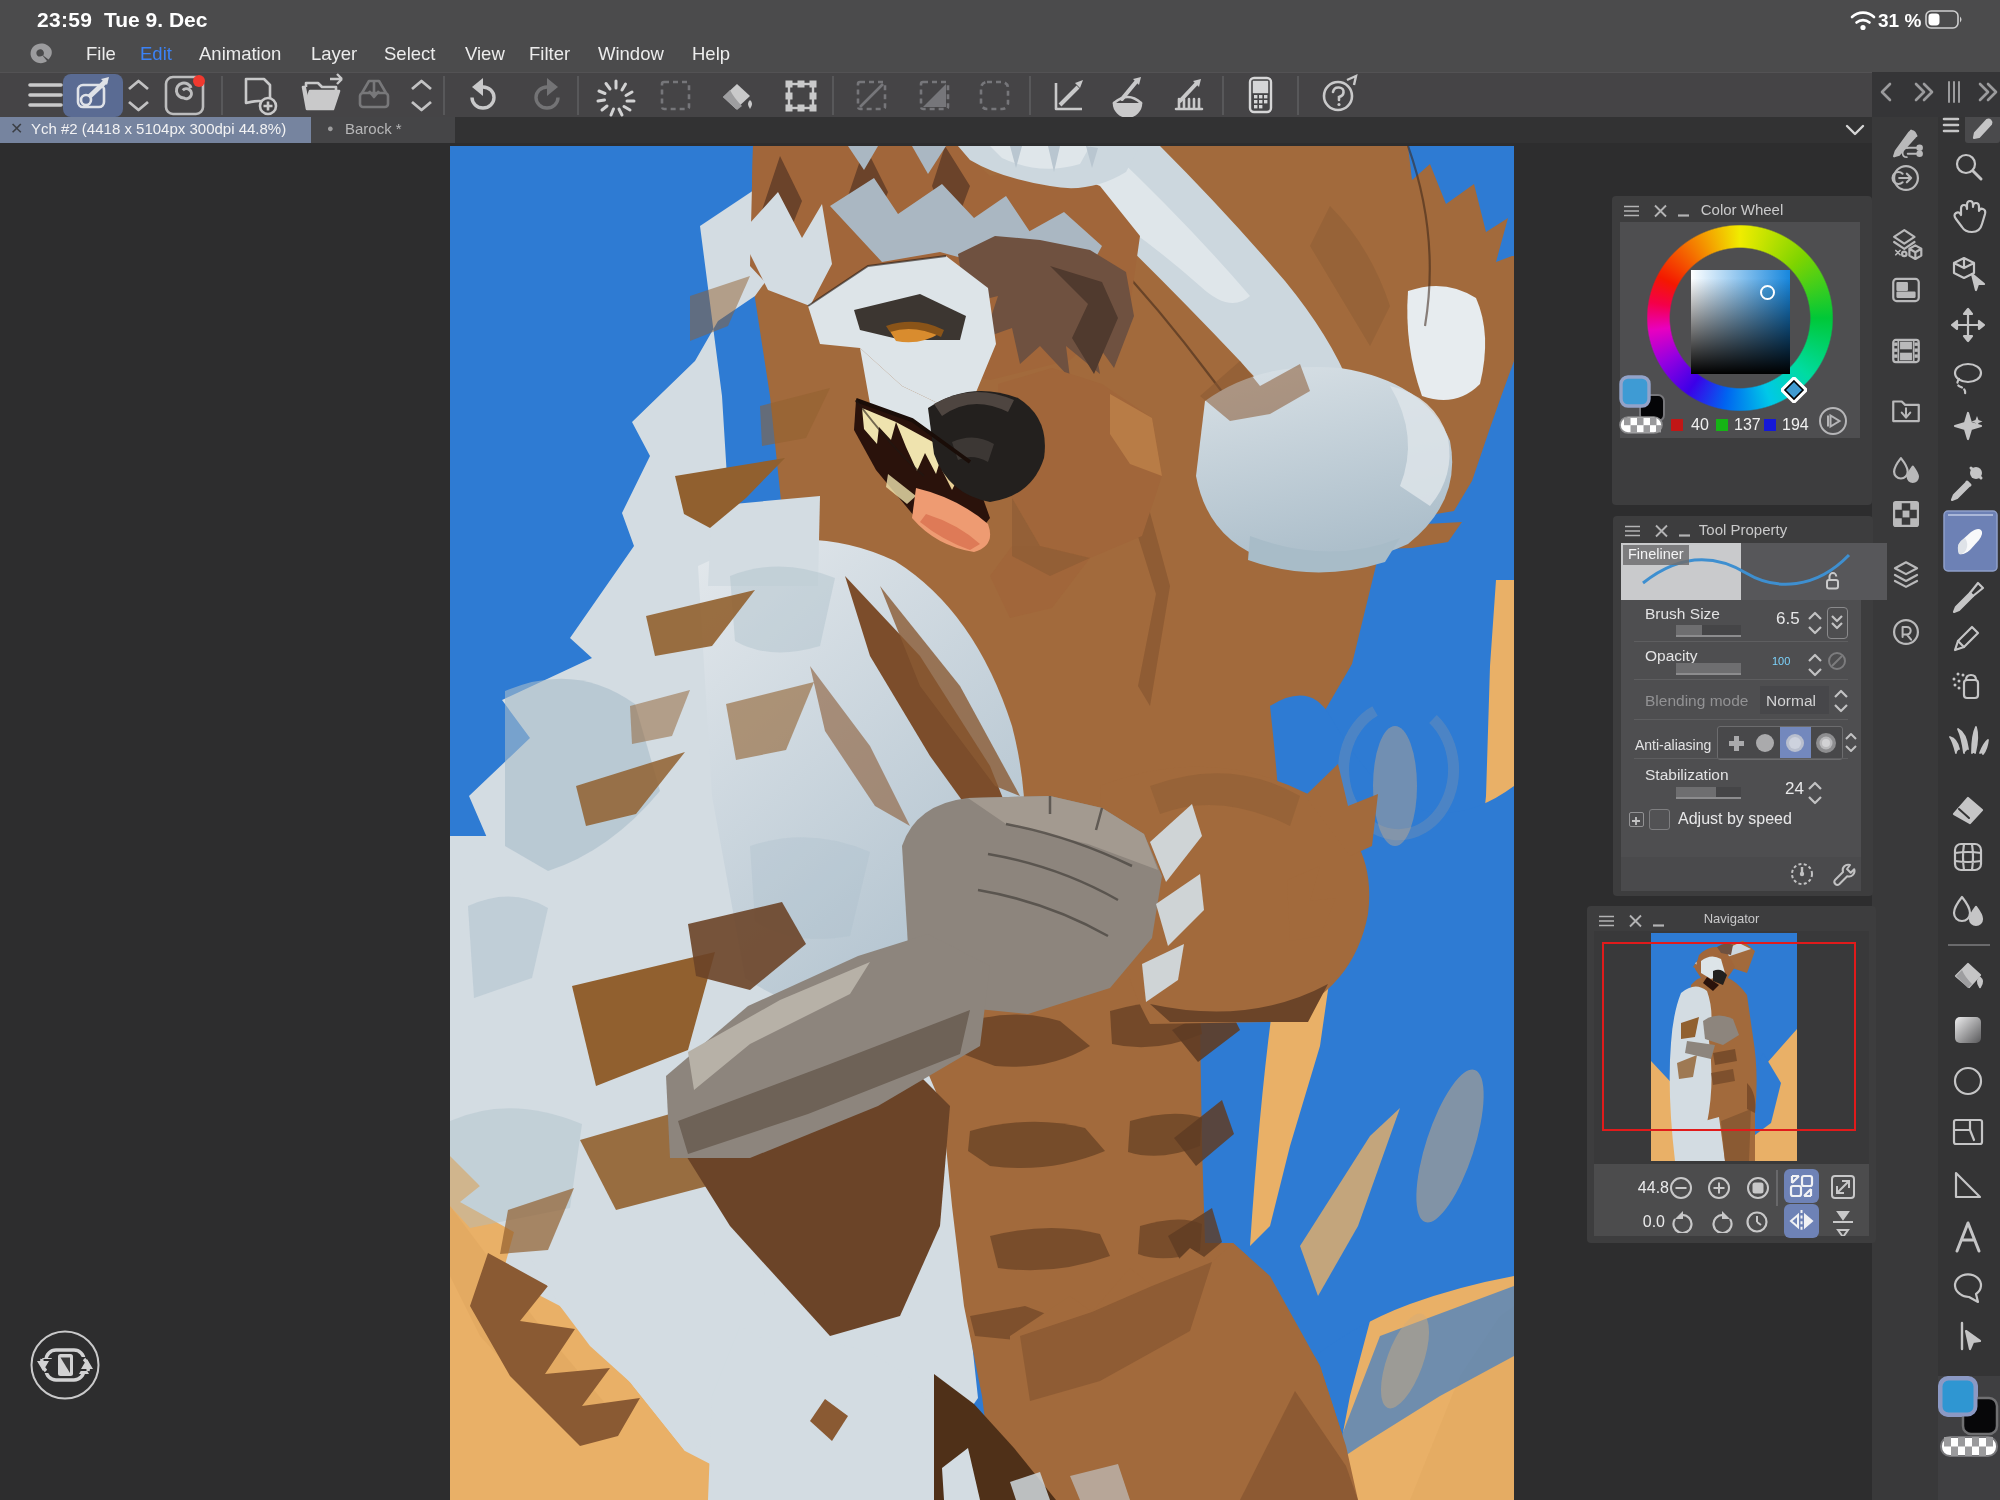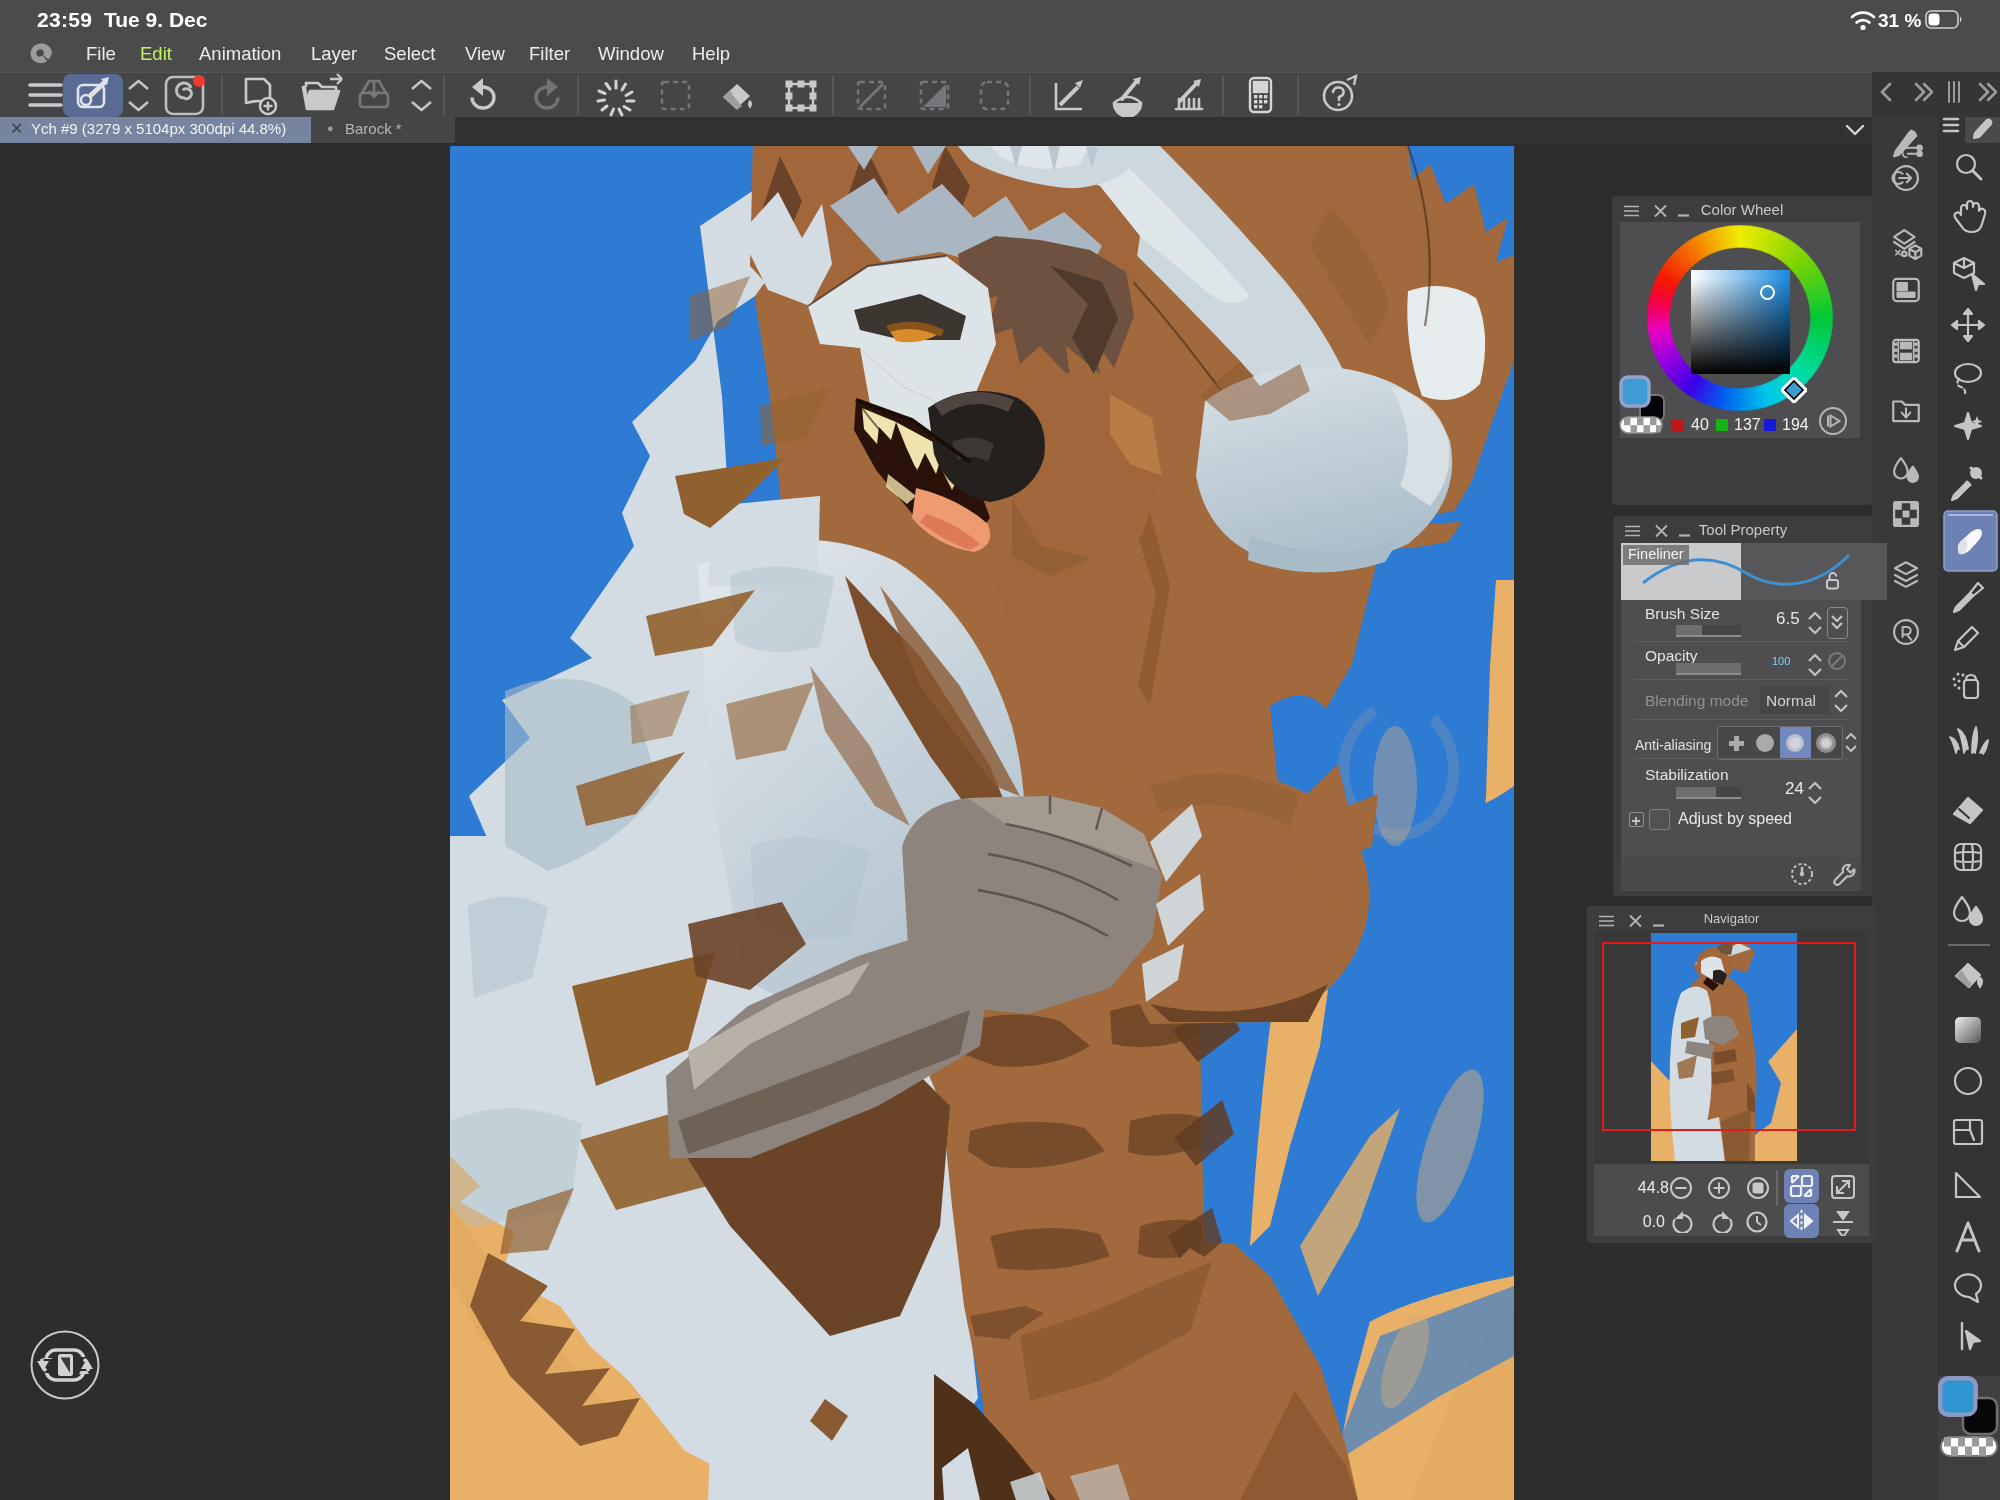--- a/index.html
+++ b/index.html
@@ -27,21 +27,21 @@
 </svg>
 </div>
 
 <div class="abs" style="left:25px;top:40px;width:32px;height:26px;">
 <svg width="32" height="26" viewBox="0 0 32 26">
 <path d="M26 9 C23 3 14 1.5 9 6 C4 10.5 4.5 18 10 21.5 C14 24 19 23.5 22 21 L17.5 15.5 C16 17 13.5 17 12.2 15.4 C10.8 13.7 11.2 11.2 13 10 C14.8 8.8 17.3 9.3 18.4 11.2 C19.2 12.5 19 14.2 18.2 15.4 L23.5 19.5 C26.5 16.5 27.8 12.5 26 9 Z" fill="#9c9c9e"></path>
 <circle cx="15.2" cy="13" r="2.6" fill="#4b4b4c"></circle>
 </svg>
 </div>
 <div class="abs" style="top:43px;left:86px;color:#ececec;font-size:18.5px;">File</div>
-<div class="abs" style="top:43px;left:140px;color:#bef264;font-size:18.5px;">Edit</div>
+<div class="abs" style="top:43px;left:140px;color:#3b82f6;font-size:18.5px;">Edit</div>
 <div class="abs" style="top:43px;left:199px;color:#ececec;font-size:18.5px;">Animation</div>
 <div class="abs" style="top:43px;left:311px;color:#ececec;font-size:18.5px;">Layer</div>
 <div class="abs" style="top:43px;left:384px;color:#ececec;font-size:18.5px;">Select</div>
 <div class="abs" style="top:43px;left:465px;color:#ececec;font-size:18.5px;">View</div>
 <div class="abs" style="top:43px;left:529px;color:#ececec;font-size:18.5px;">Filter</div>
 <div class="abs" style="top:43px;left:598px;color:#ececec;font-size:18.5px;">Window</div>
 <div class="abs" style="top:43px;left:692px;color:#ececec;font-size:18.5px;">Help</div>
 
 <div class="abs" style="left:0;top:72px;width:1872px;height:45px;background:#454446;border-top:1px solid #535254;box-sizing:border-box;" id="toolbar">
 <svg width="1872" height="45" viewBox="0 0 1872 45" style="display:block">
@@ -182,21 +182,21 @@
 <path d="M44 12 l8 8 -8 8 M52 12 l8 8 -8 8"></path>
 <path d="M77 10 v20 M82 10 v20 M87 10 v20" stroke-width="2"></path>
 <path d="M108 12 l8 8 -8 8 M116 12 l8 8 -8 8"></path>
 </g>
 </svg>
 </div>
 
 <div class="abs" style="left:0;top:117px;width:1872px;height:26px;background:#323233;"></div>
 <div class="abs" style="left:0;top:117px;width:311px;height:26px;background:#76849f;"></div>
 <div class="abs" style="left:10px;top:119px;color:#3c3f45;font-size:16px;">✕</div>
-<div class="abs" style="left:31px;top:120px;color:#f2f2f3;font-size:15px;">Ych #9 (3279 x 5104px 300dpi 44.8%)</div>
+<div class="abs" style="left:31px;top:120px;color:#f2f2f3;font-size:15px;">Ych #2 (4418 x 5104px 300dpi 44.8%)</div>
 <div class="abs" style="left:311px;top:117px;width:144px;height:26px;background:#454547;"></div>
 <div class="abs" style="left:327px;top:122px;color:#9d9d9e;font-size:11px;">●</div>
 <div class="abs" style="left:345px;top:120px;color:#b7b7b8;font-size:15px;">Barock *</div>
 <div class="abs" style="left:1843px;top:121px;width:24px;height:18px;">
 <svg width="24" height="18" viewBox="0 0 24 18">
       <path d="M4 5 L12 13 L20 5" fill="none" stroke="#d5d5d5" stroke-width="2.4" stroke-linecap="round" stroke-linejoin="round"></path>
     </svg>
 </div>
 
 <div class="abs" style="left:450px;top:146px;width:1064px;height:1354px;background:#2e7bd3;" id="canvas">

